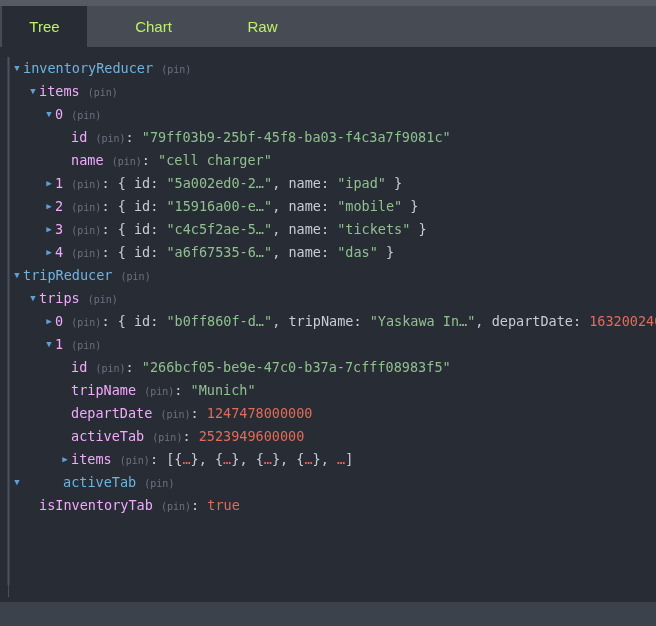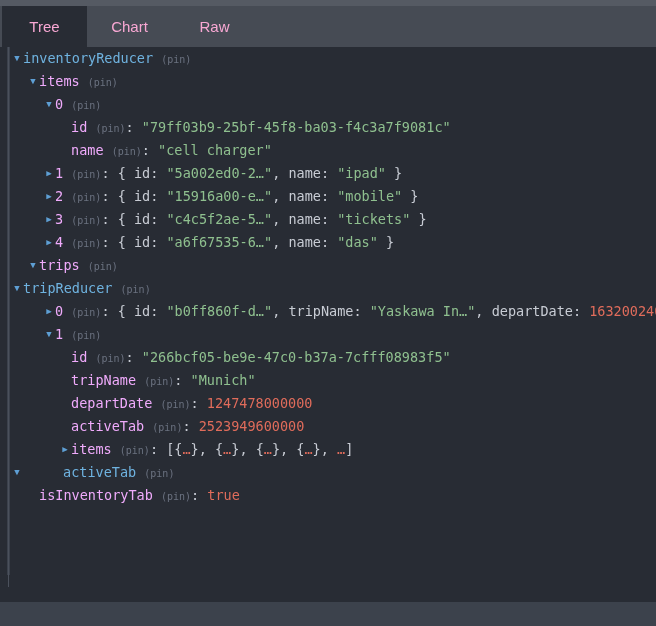--- a/index.html
+++ b/index.html
@@ -39,42 +39,43 @@
     background: #464b54;
     display: flex;
     align-items: stretch;
   }
   .tab {
     display: flex;
     align-items: center;
     justify-content: center;
     font-family: "Liberation Sans", sans-serif;
     font-size: 15px;
-    color: #f9a8d4;
+    color: #bef264;
     padding: 0 22px;
     min-width: 48px;
     box-sizing: border-box;
     cursor: default;
     user-select: none;
   }
   .tab.active {
     background: #282c34;
     width: 85px;
     padding: 0;
     margin-left: 2px;
   }
   .tab.inactive {
     width: 85px;
     padding: 0;
+    margin-left: 24px;
   }
 
   
   .tree {
     position: absolute;
-    top: 47px;
+    top: 57px;
     left: 0;
     width: 656px;
     height: 555px;
     background: #282c34;
     overflow: hidden;
   }
   
   .left-rail {
     position: absolute;
     top: 0; left: 8px;
@@ -182,28 +183,28 @@
         </div>
         <div class="row">
           <span class="arrow closed" style="left: 44px;"></span>
           <span class="row-body" style="left: 55px;"><span class="key">3</span> <span class="pin">(pin)</span><span class="colon">: </span><span><span class="punct">{ </span><span class="pkey">id</span><span class="punct">: </span><span class="str">"c4c5f2ae-5…"</span><span class="punct">, </span><span class="pkey">name</span><span class="punct">: </span><span class="str">"tickets"</span><span class="punct"> }</span></span></span>
         </div>
         <div class="row">
           <span class="arrow closed" style="left: 44px;"></span>
           <span class="row-body" style="left: 55px;"><span class="key">4</span> <span class="pin">(pin)</span><span class="colon">: </span><span><span class="punct">{ </span><span class="pkey">id</span><span class="punct">: </span><span class="str">"a6f67535-6…"</span><span class="punct">, </span><span class="pkey">name</span><span class="punct">: </span><span class="str">"das"</span><span class="punct"> }</span></span></span>
         </div>
         <div class="row">
+          <span class="arrow open" style="left: 12px;"></span>
+          <span class="row-body" style="left: 23px;"><span class="key key-root">tripReducer</span> <span class="pin">(pin)</span></span>
+        </div>
+        <div class="row">
           <span class="arrow open" style="left: 28px;"></span>
           <span class="row-body" style="left: 39px;"><span class="key">trips</span> <span class="pin">(pin)</span></span>
         </div>
         <div class="row">
-          <span class="arrow open" style="left: 12px;"></span>
-          <span class="row-body" style="left: 23px;"><span class="key key-root">tripReducer</span> <span class="pin">(pin)</span></span>
-        </div>
-        <div class="row">
           <span class="arrow closed" style="left: 44px;"></span>
           <span class="row-body" style="left: 55px;"><span class="key">0</span> <span class="pin">(pin)</span><span class="colon">: </span><span><span class="punct">{ </span><span class="pkey">id</span><span class="punct">: </span><span class="str">"b0ff860f-d…"</span><span class="punct">, </span><span class="pkey">tripName</span><span class="punct">: </span><span class="str">"Yaskawa In…"</span><span class="punct">, </span><span class="pkey">departDate</span><span class="punct">: </span><span class="num">1632002400000</span></span></span>
         </div>
         <div class="row">
           <span class="arrow open" style="left: 44px;"></span>
           <span class="row-body" style="left: 55px;"><span class="key">1</span> <span class="pin">(pin)</span></span>
         </div>
         <div class="row">
           <span class="row-body" style="left: 71px;"><span class="key">id</span> <span class="pin">(pin)</span><span class="colon">: </span><span class="str">"266bcf05-be9e-47c0-b37a-7cfff08983f5"</span></span>
         </div>

